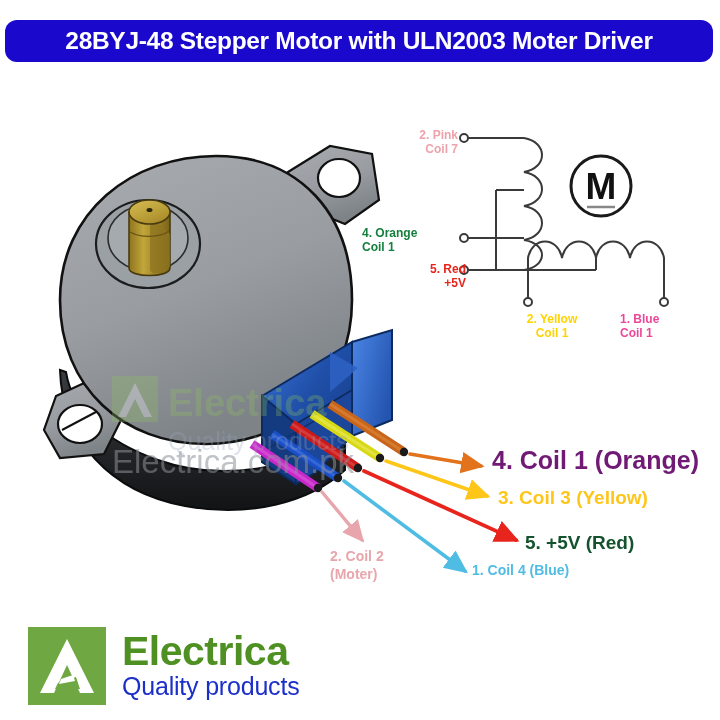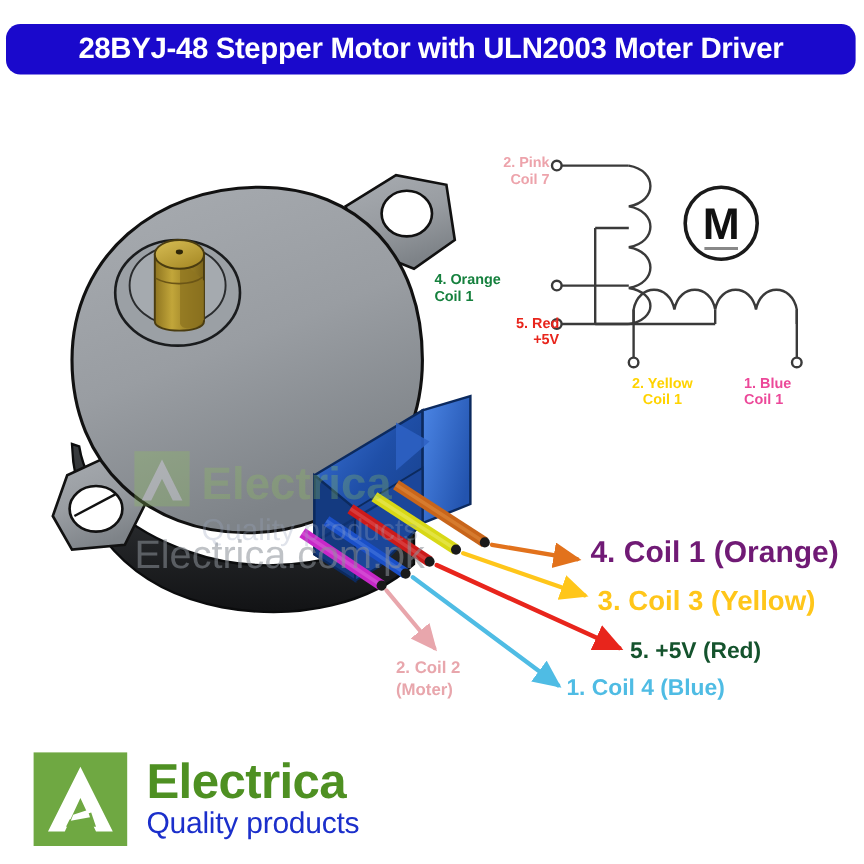--- a/index.html
+++ b/index.html
@@ -77,23 +77,23 @@
 
   
   .callout {
     position: absolute;
     font-family: "Liberation Sans", sans-serif;
     font-weight: bold;
     white-space: nowrap;
     line-height: 1.28;
   }
   #co-orange { left: 492px; top: 444px; font-size: 25px; color: #701a75; }
-  #co-yellow { left: 498px; top: 486px; font-size: 23px; color: #FFC61A; }
+  #co-yellow { left: 498px; top: 486px; font-size: 19px; color: #FFC61A; }
   #co-red    { left: 525px; top: 531px; font-size: 19px; color: #14532d; }
-  #co-blue   { left: 472px; top: 562px; font-size: 19px; color: #4FBCE4; }
+  #co-blue   { left: 472px; top: 562px; font-size: 14px; color: #4FBCE4; }
   #co-pink   { left: 330px; top: 548px; font-size: 14px; color: #E8A6AC; }
   #co-pink .l2 { display: block; }
 
   
   #logo {
     position: absolute;
     left: 28px;
     top: 627px;
     height: 78px;
     display: flex;

